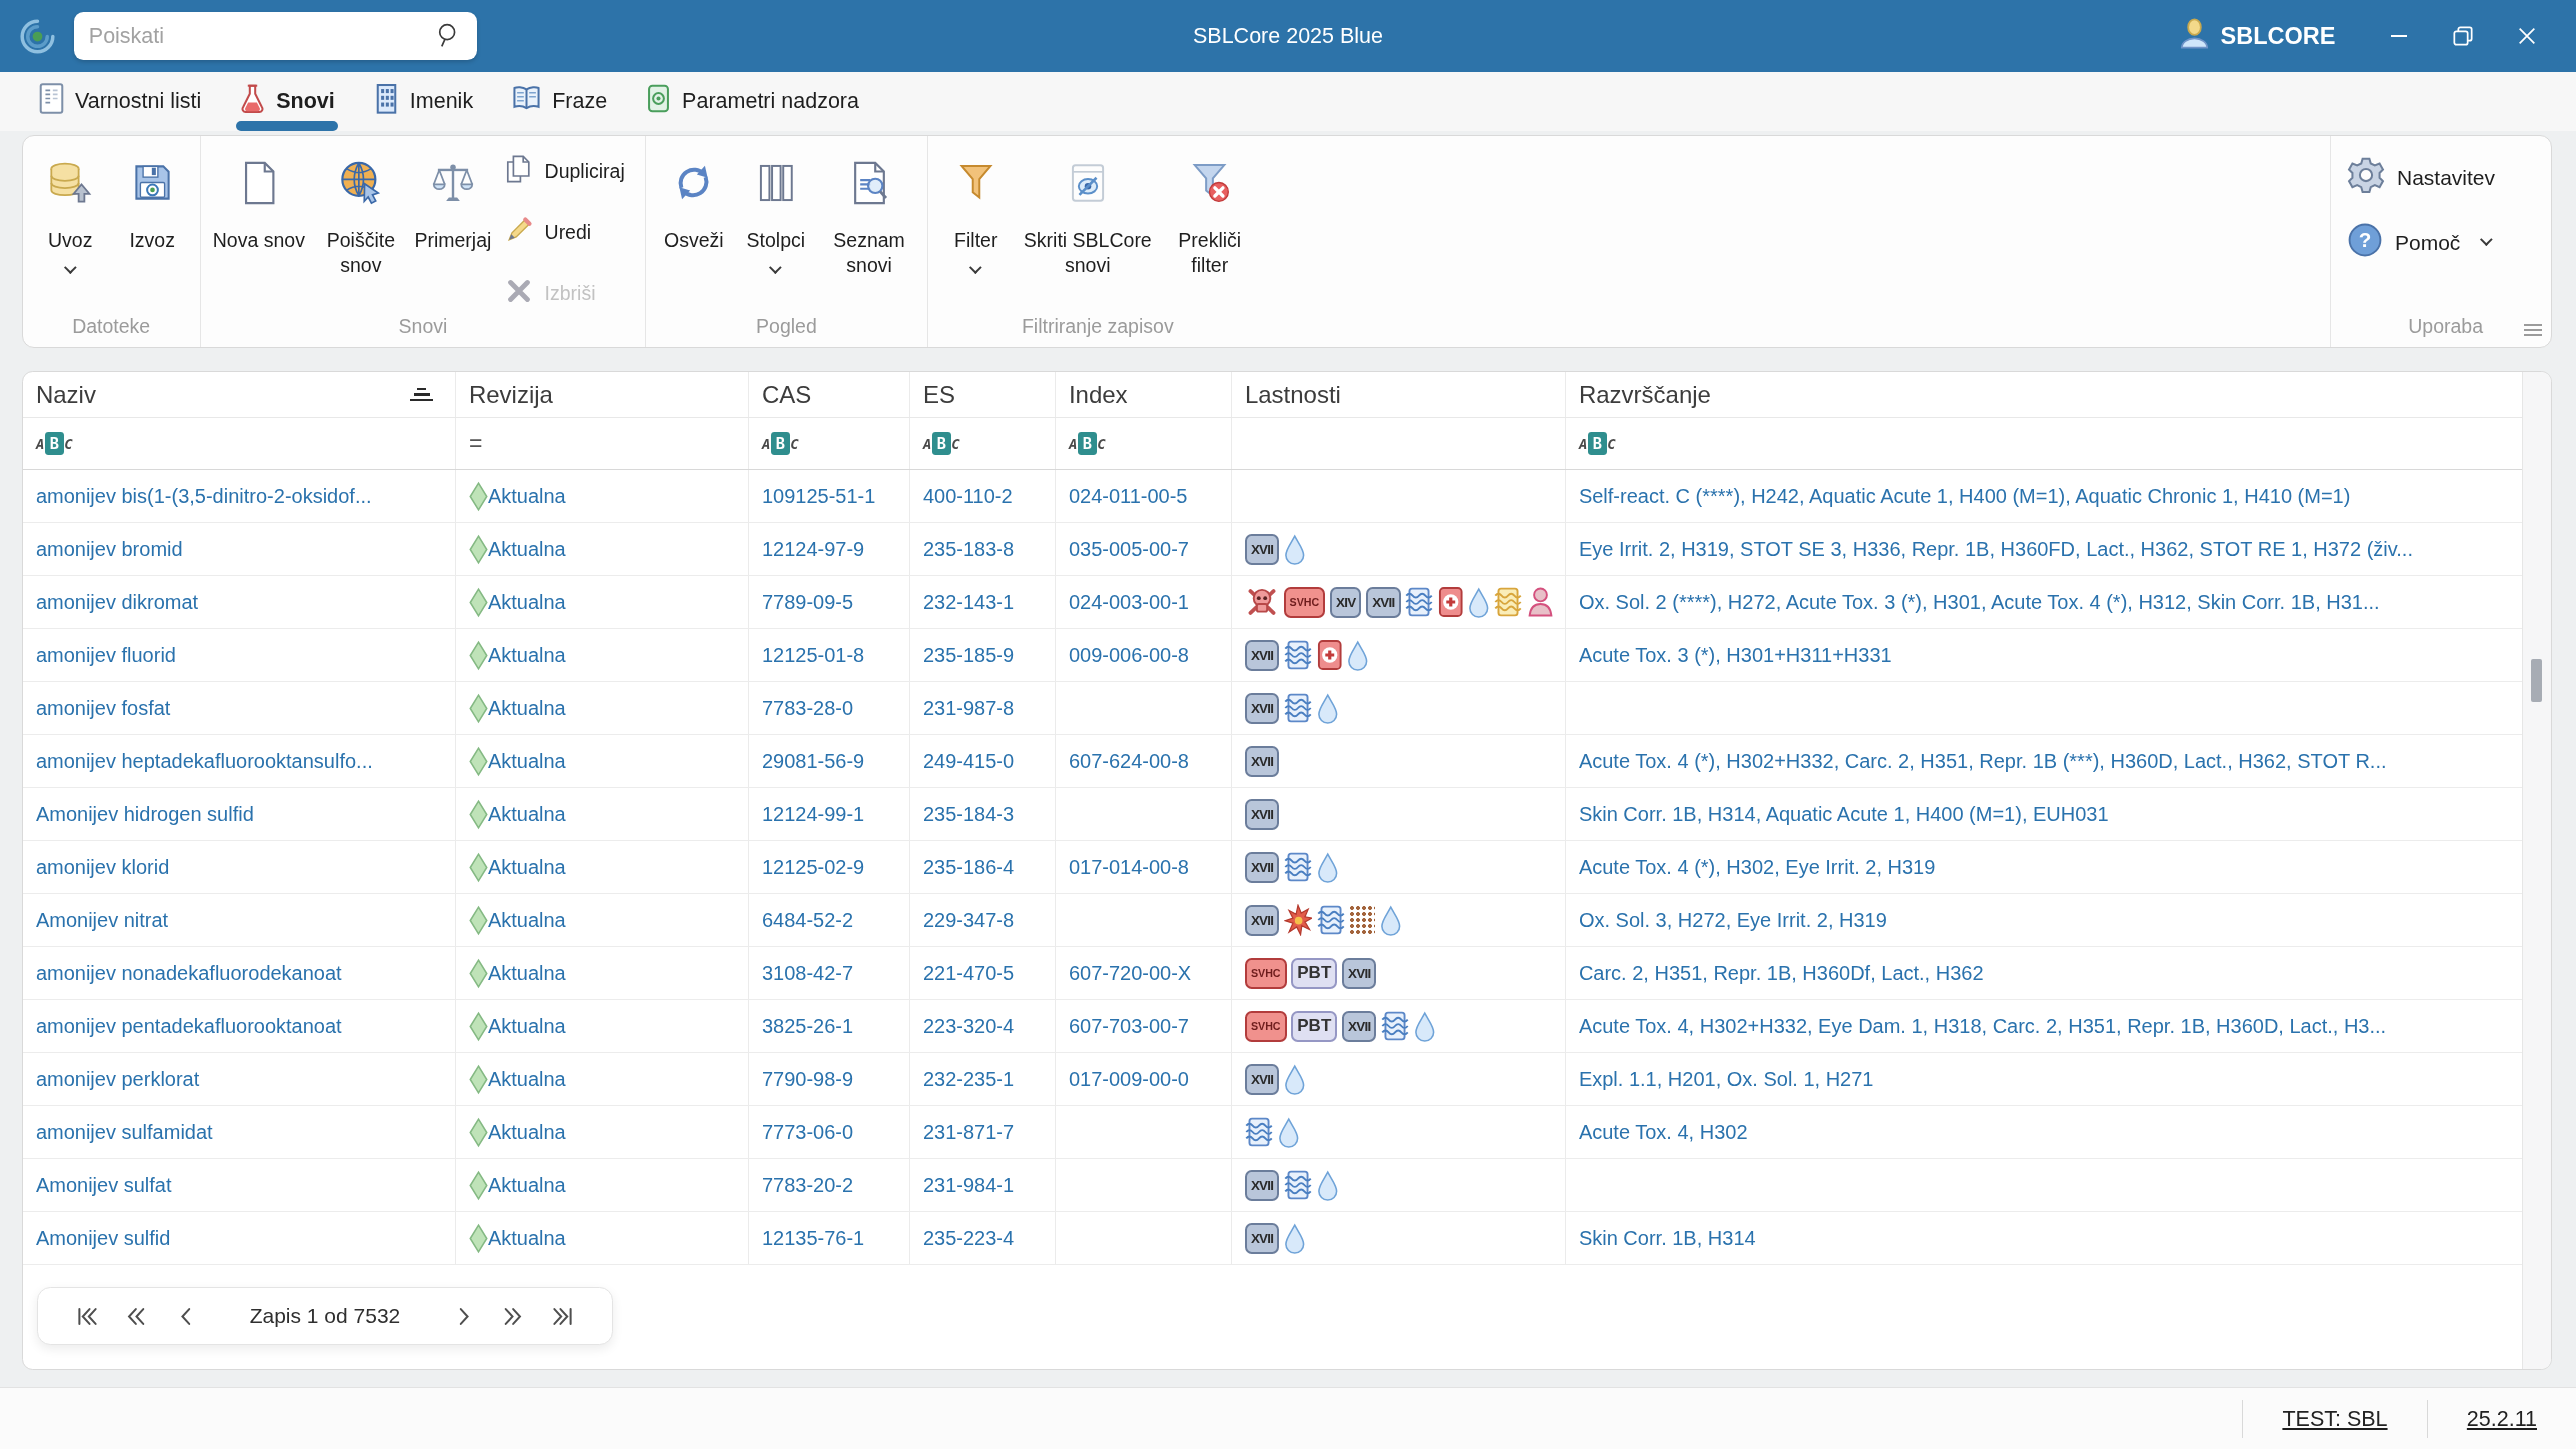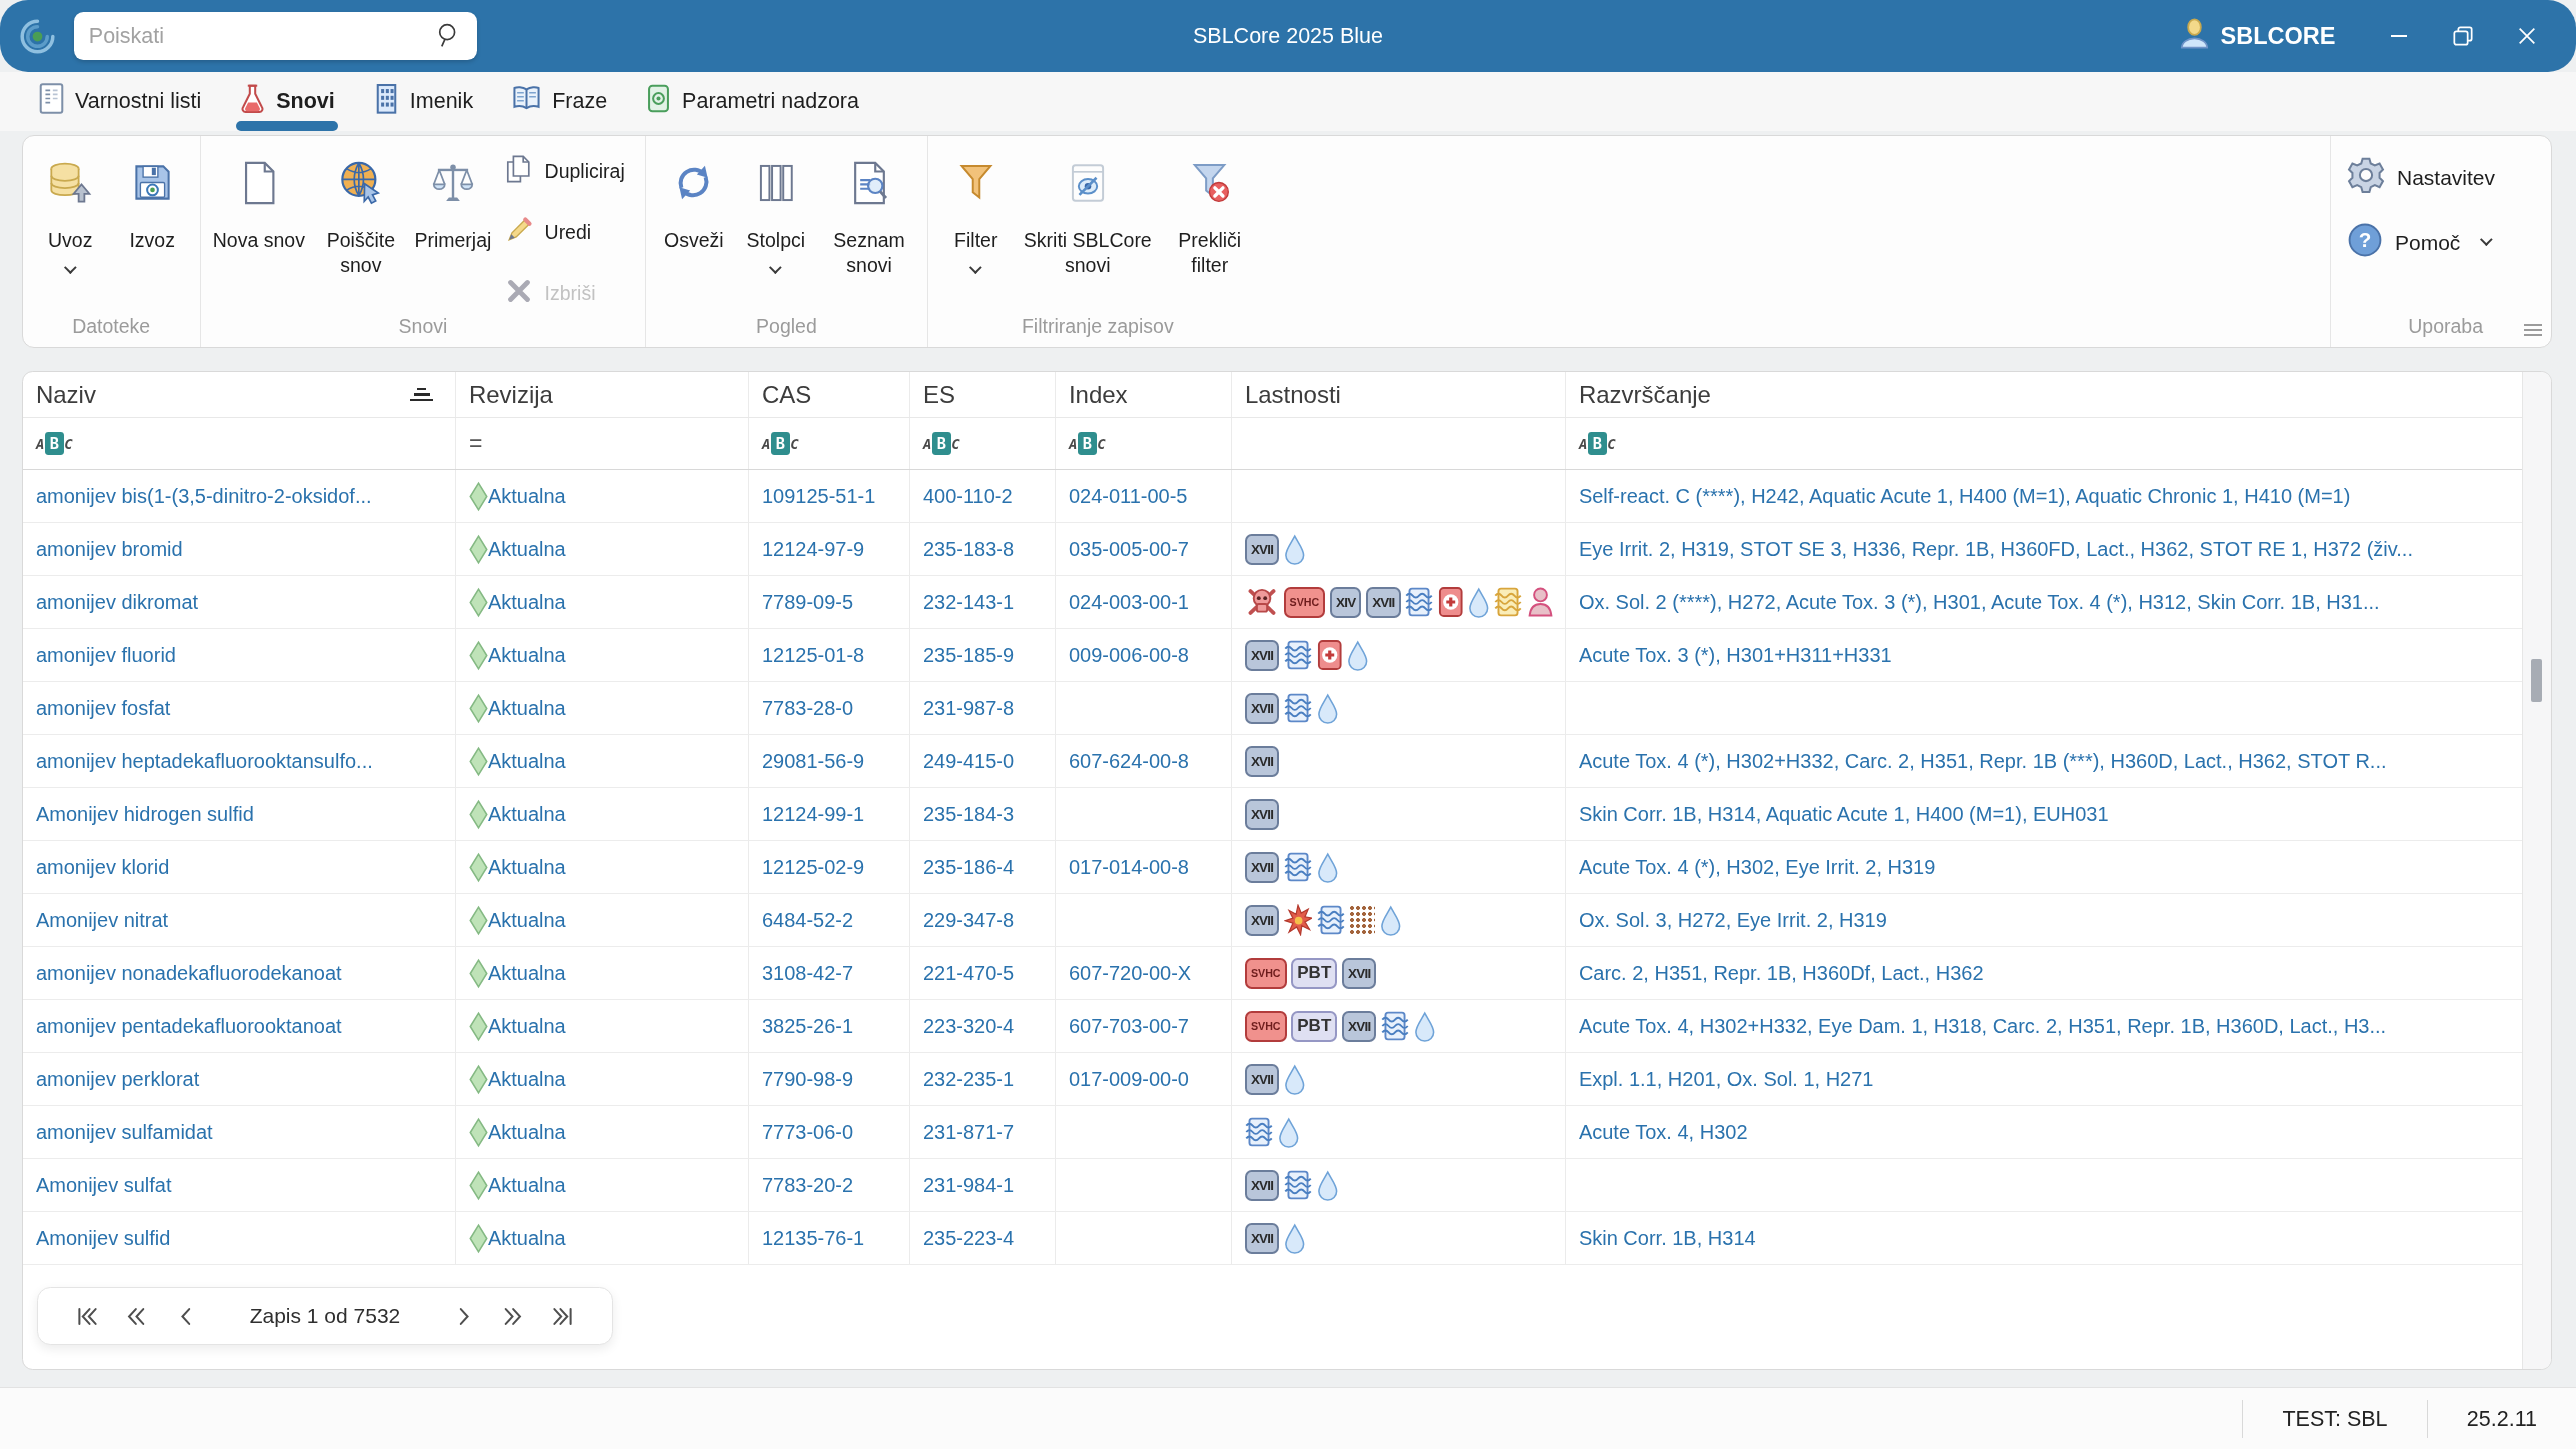--- a/index.html
+++ b/index.html
@@ -1,21 +1,21 @@
 <!DOCTYPE html>
 <html style="font-size:10.7px"><head>
 <meta charset="utf-8">
 <style>
   * { box-sizing: border-box; margin:0; padding:0; }
   html,body { width:2576px; height:1450px; overflow:hidden; }
   body { background:#eef0f1; font-family:"Liberation Sans","DejaVu Sans",sans-serif; color:#1e1e1e; }
   .app { position:relative; width:2576px; height:1450px; }
 
   
-  .titlebar { height:72px; background:#2d73a9; display:flex; align-items:center; padding:0 17.5px; position:relative;border-radius:28px; }
+  .titlebar { height:72px; background:#2d73a9; display:flex; align-items:center; padding:0 17.5px; position:relative; }
   .logo { margin-right:17.5px; display:flex; }
   .search { width:403px; height:48px; background:#fff; border-radius:9.4px; display:flex; align-items:center; padding:0 14.8px; box-shadow:0 2px 4px rgba(0,0,0,.18); }
   .search input { flex:1; border:none; outline:none; font-size:21.5px; color:#333; font-family:inherit; background:transparent; }
   .search input::placeholder { color:#a2a2a2; }
   .apptitle { position:absolute; left:50%; transform:translateX(-50%); color:#fff; font-size:21.5px; }
   .tb-right { margin-left:auto; display:flex; align-items:center; }
   .userchip { display:flex; align-items:center; gap:10.7px; color:#fff; font-weight:700; font-size:23.5px; margin-right:31px; }
   .winbtn { width:64px; height:54px; display:flex; align-items:center; justify-content:center; }
 
   
@@ -71,21 +71,21 @@
   .badge.pbt   { background:#dfe0f2; border:2px solid #9597c4; color:#333; font-size:17px; }
   .picon { display:inline-flex; align-items:center; flex:none; }
   .dots { width:25.5px; height:31px; background-image:radial-gradient(#a3643c 1.7px, transparent 2.2px); background-size:6px 6px; flex:none; }
   .scrolltrack { position:absolute; top:0; right:0; bottom:0; width:29.5px; background:#f6f6f7; border-left:1.3px solid #e6e6e6; border-radius:0 9.4px 9.4px 0; }
   .scrollthumb { position:absolute; right:9.4px; top:287px; width:10.7px; height:43px; background:#a7acb4; border-radius:2px; }
   .pager { position:absolute; left:14.8px; bottom:24px; display:inline-flex; align-items:center; height:58px; padding:0 24px; background:#fff; border:1.3px solid #e4e4e4; border-radius:13.4px; box-shadow:0 4px 10.7px rgba(0,0,0,.08); }
   .pgbtn { display:flex; align-items:center; padding:0 13.4px; }
   .pglabel { font-size:21px; color:#2f2f2f; margin:0 38px; }
 
   
-  .statusbar { position:absolute; left:0; right:0; bottom:0; height:63px; background:#fbfbfb; border-top:1.3px solid #e2e2e2; display:flex; align-items:center; justify-content:flex-end; }
+  .statusbar { position:absolute; left:0; right:0; bottom:0; height:63px; background:#fbfbfb; border-top:1.3px solid #e2e2e2; display:flex; align-items:center; justify-content:flex-end;text-decoration:underline; }
   .st-sep { width:1.3px; height:38px; background:#d9d9d9; }
   .st-item { font-size:21.5px; color:#222; padding:0 39px; }
 </style>
 </head>
 <body>
 
 <div class="app">
 
   <div class="titlebar">
     <span class="logo">

